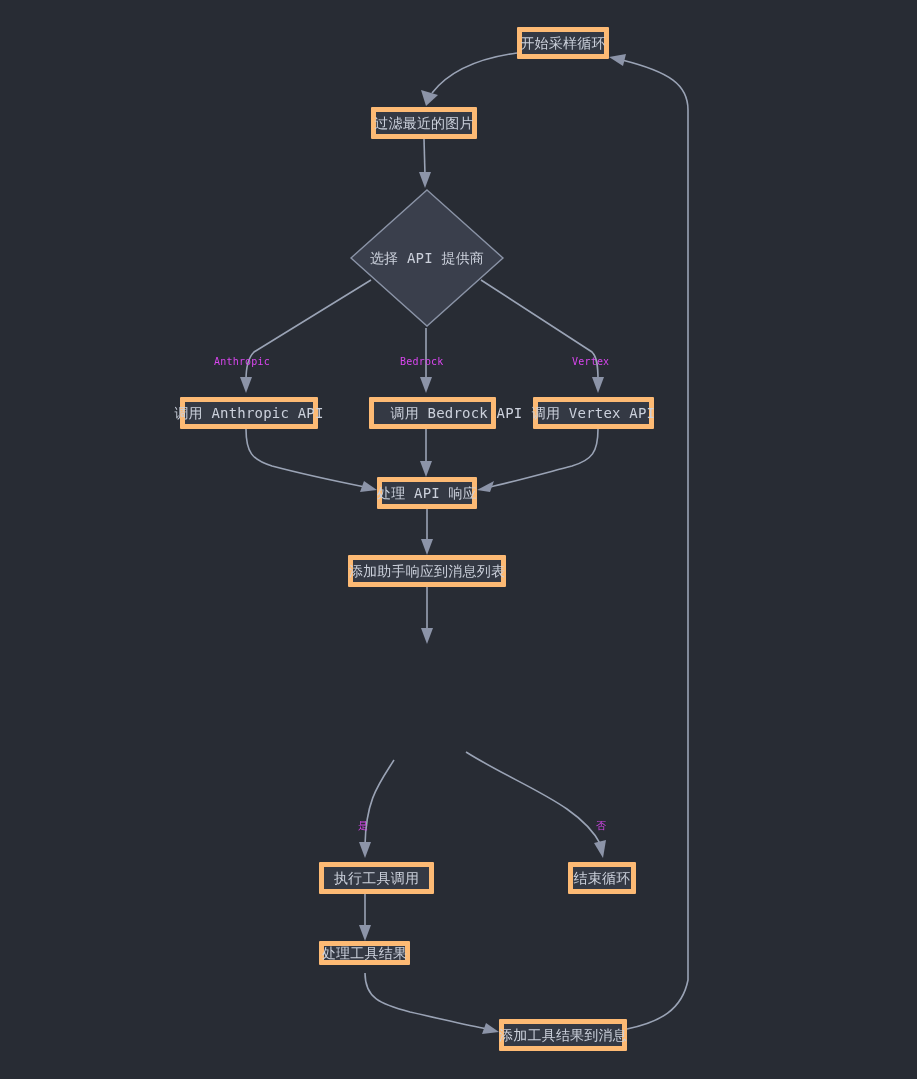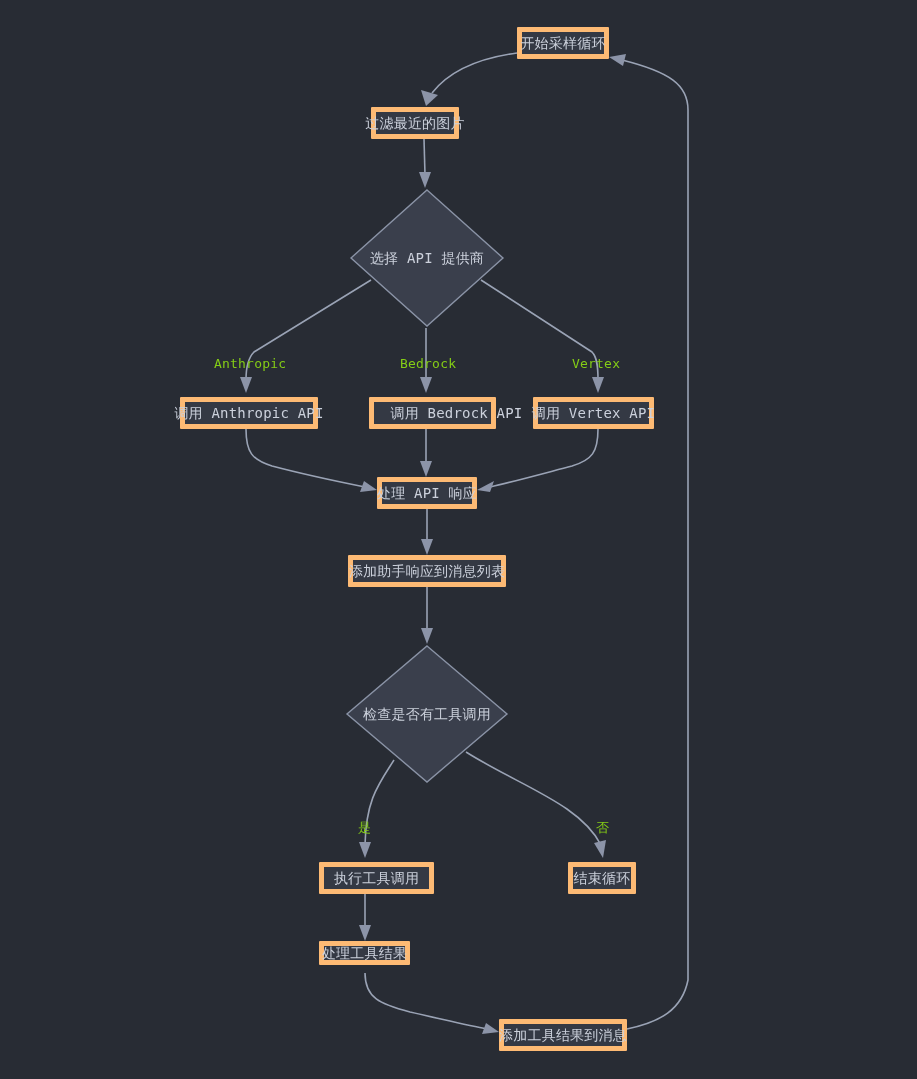--- a/index.html
+++ b/index.html
@@ -65,22 +65,22 @@
   }
   .diamond-label {
     position: relative;
     z-index: 2;
     color: #ccd1dc;
     font-size: 14px;
     white-space: nowrap;
   }
   .edge-label {
     position: absolute;
-    color: #84cc16;
-    font-size: 13px;
+    color: #d946ef;
+    font-size: 10px;
     white-space: nowrap;
     background: transparent;
     letter-spacing: 0.2px;
   }
 </style>
 </head>
 <body>
 
 <div id="canvas">
 
@@ -159,21 +159,21 @@
     <g>
       <path class="edge-path" d="M 627,1029 C 660,1022 682,1010 688,980 L 688,110 C 688,85 670,72 622,60"></path>
       <polygon class="arrow-head" points="609,57 626,54 623,66"></polygon>
     </g>
   </svg>
 
   <div class="node rect" style="left:517px; top:27px; width:92px; height:32px;">
     <span>开始采样循环</span>
   </div>
 
-  <div class="node rect" style="left:371px; top:107px; width:88px; height:32px;">
+  <div class="node rect" style="left:371px; top:107px; width:106px; height:32px;">
     <span>过滤最近的图片</span>
   </div>
 
   <div class="node rect" style="left:180px; top:397px; width:138px; height:32px;">
     <span>调用 Anthropic API</span>
   </div>
 
   <div class="node diamond-wrap" style="left:349px; top:188px; width:156px; height:140px;">
     <svg class="diamond-shape" viewBox="0 0 156 140" preserveAspectRatio="none">
       <polygon points="78,2 154,70 78,138 2,70"></polygon>
@@ -190,26 +190,20 @@
   </div>
 
   <div class="node rect" style="left:377px; top:477px; width:100px; height:32px;">
     <span>处理 API 响应</span>
   </div>
 
   <div class="node rect" style="left:348px; top:555px; width:158px; height:32px;">
     <span>添加助手响应到消息列表</span>
   </div>
 
-  <div class="node diamond-wrap" style="left:345px; top:644px; width:164px; height:140px;">
-    <svg class="diamond-shape" viewBox="0 0 164 140" preserveAspectRatio="none">
-      <polygon points="82,2 162,70 82,138 2,70"></polygon>
-    </svg>
-    <span class="diamond-label">检查是否有工具调用</span>
-  </div>
 
   <div class="node rect" style="left:319px; top:862px; width:115px; height:32px;">
     <span>执行工具调用</span>
   </div>
 
   <div class="node rect" style="left:568px; top:862px; width:68px; height:32px;">
     <span>结束循环</span>
   </div>
 
   <div class="node rect" style="left:319px; top:941px; width:91px; height:24px;">

